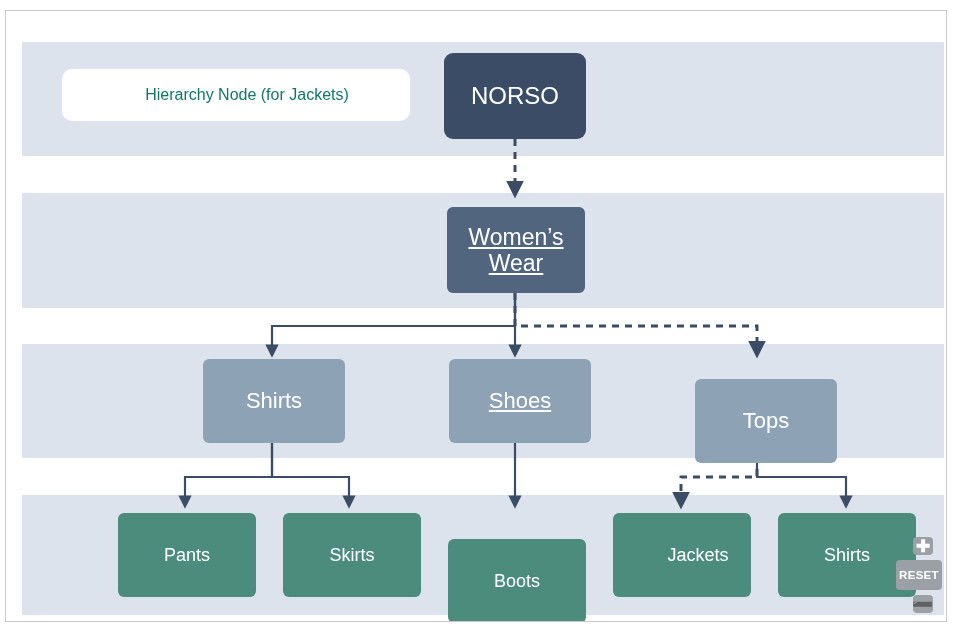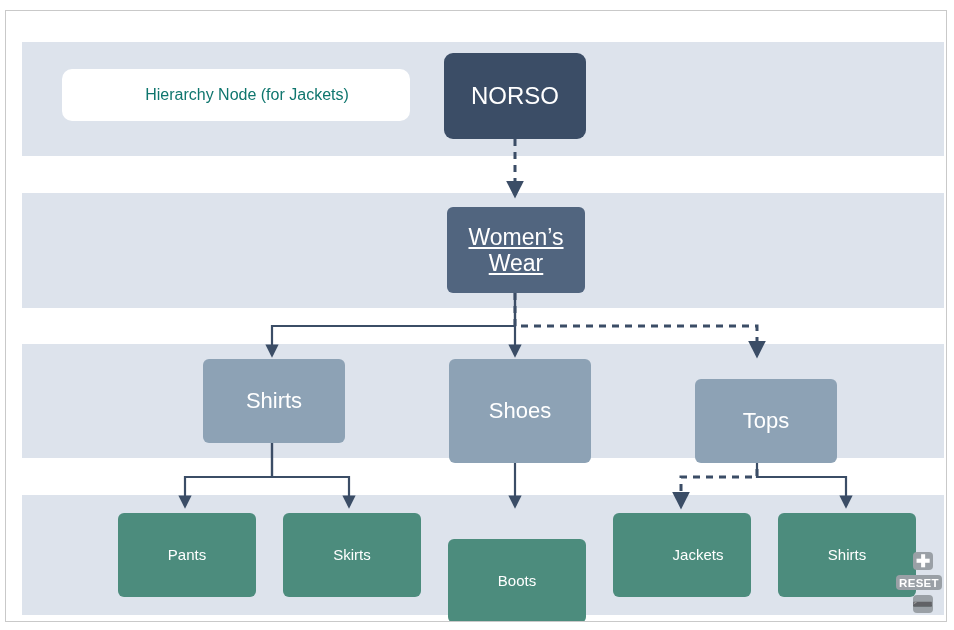--- a/index.html
+++ b/index.html
@@ -50,21 +50,21 @@
     text-align: center;
     color: #ffffff;
     border-radius: 6px;
     box-sizing: border-box;
     line-height: 1.15;
     white-space: pre-line;
   }
   .node-root    { background: #3b4d66; font-size: 24px; border-radius: 9px; }
   .node-l2      { background: #51657f; font-size: 23px; text-decoration: underline; }
   .node-l3      { background: #8da2b5; font-size: 22px; }
-  .node-leaf    { background: #4c8c7d; font-size: 15px; }
+  .node-leaf    { background: #4c8c7d; font-size: 18px; }
 
   #tooltip {
     position: absolute;
     left: 56px;
     top: 58px;
     width: 326px;
     height: 52px;
     background: #ffffff;
     border-radius: 10px;
     display: flex;
@@ -98,21 +98,21 @@
     user-select: none;
   }
   .zoom-pm {
     width: 20px;
     height: 18px;
     font-size: 17px;
     line-height: 1;
   }
   .zoom-reset {
     width: 46px;
-    height: 15px;
+    height: 30px;
     font-size: 11.5px;
     letter-spacing: 0.3px;
     margin-left: -8px;
   }
 </style>
 </head>
 <body>
 
 <div id="page">
 
@@ -148,21 +148,21 @@
   <div id="tooltip">
     <div>Hierarchy Node (for Jackets)</div>
   </div>
 
   <div class="node node-root" style="left:438px;top:42px;width:142px;height:86px;">NORSO</div>
 
   <div class="node node-l2" style="left:441px;top:196px;width:138px;height:86px;">Women’s
 Wear</div>
 
   <div class="node node-l3" style="left:197px;top:348px;width:142px;height:84px;">Shirts</div>
-  <div class="node node-l3" style="left:443px;top:348px;width:142px;height:104px;">Shoes</div>
+  <div class="node node-l3" style="left:443px;top:348px;width:142px;height:84px;text-decoration:underline;">Shoes</div>
   <div class="node node-l3" style="left:689px;top:348px;width:142px;height:84px;margin-top:20px;">Tops</div>
 
   <div class="node node-leaf" style="left:112px;top:502px;width:138px;height:84px;">Pants</div>
   <div class="node node-leaf" style="left:277px;top:502px;width:138px;height:84px;">Skirts</div>
   <div class="node node-leaf" style="left:442px;top:528px;width:138px;height:84px;">Boots</div>
   <div class="node node-leaf" style="left:607px;top:502px;width:138px;height:84px;padding-left:32px;">Jackets</div>
   <div class="node node-leaf" style="left:772px;top:502px;width:138px;height:84px;text-align:right;">Shirts</div>
 
   <div id="zoom-controls">
     <div class="zoom-btn zoom-pm">✚</div>

